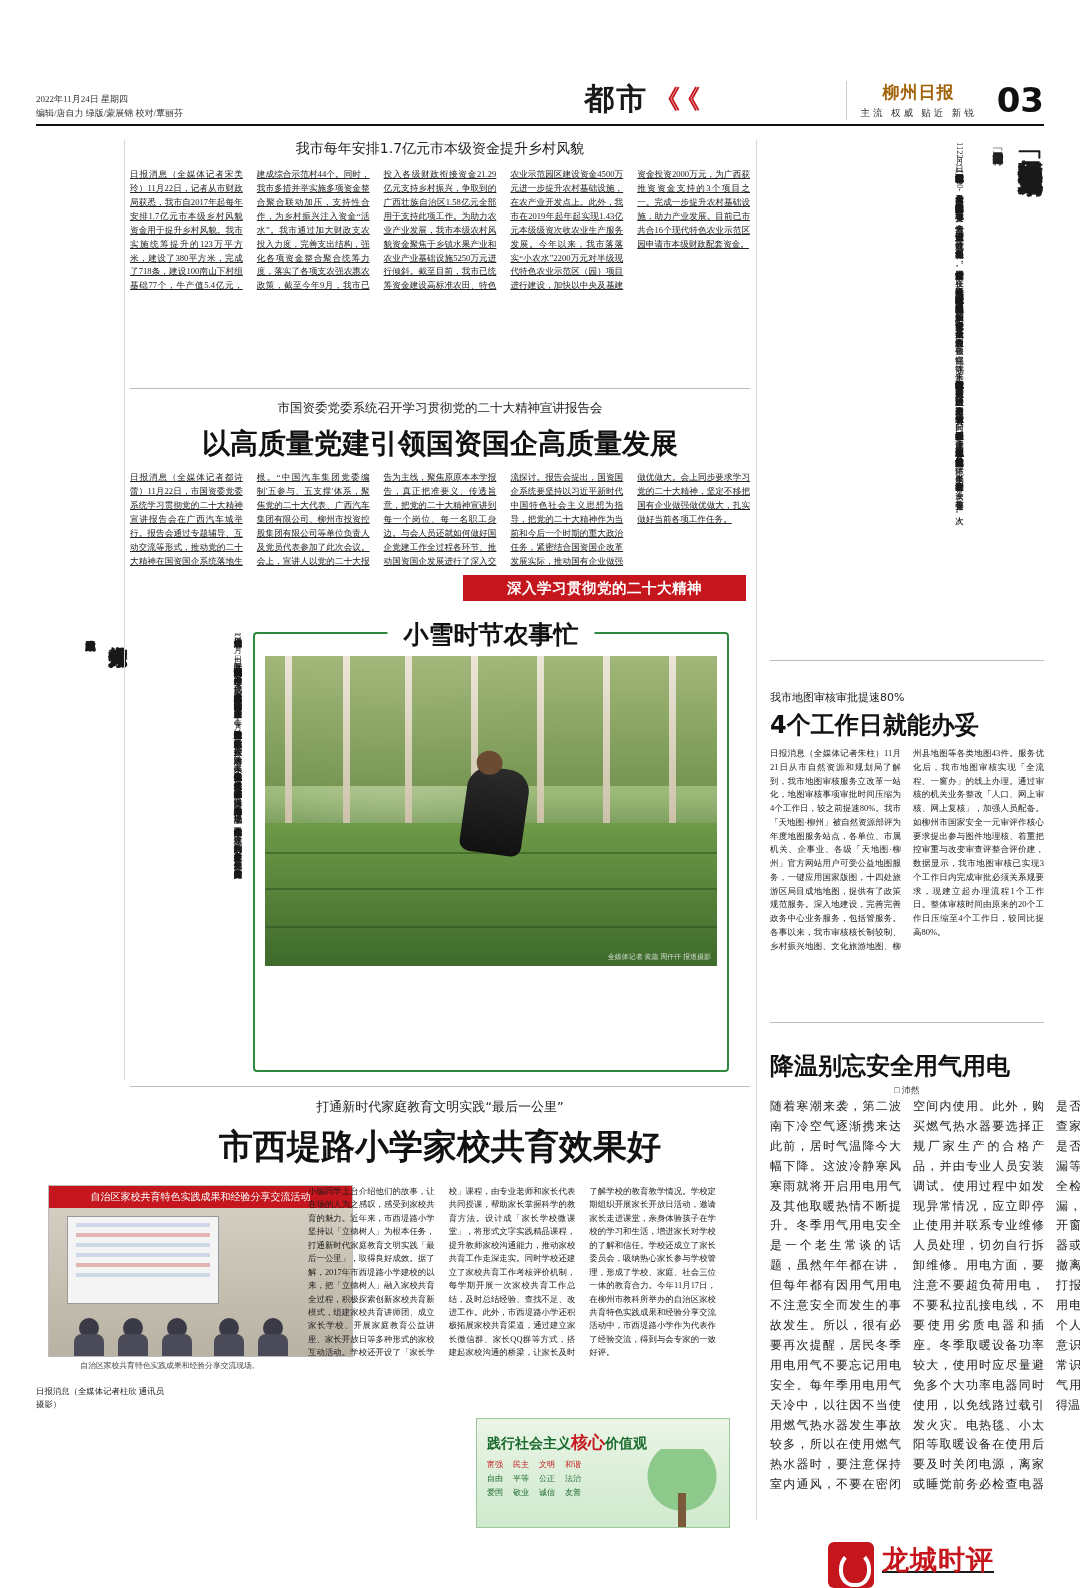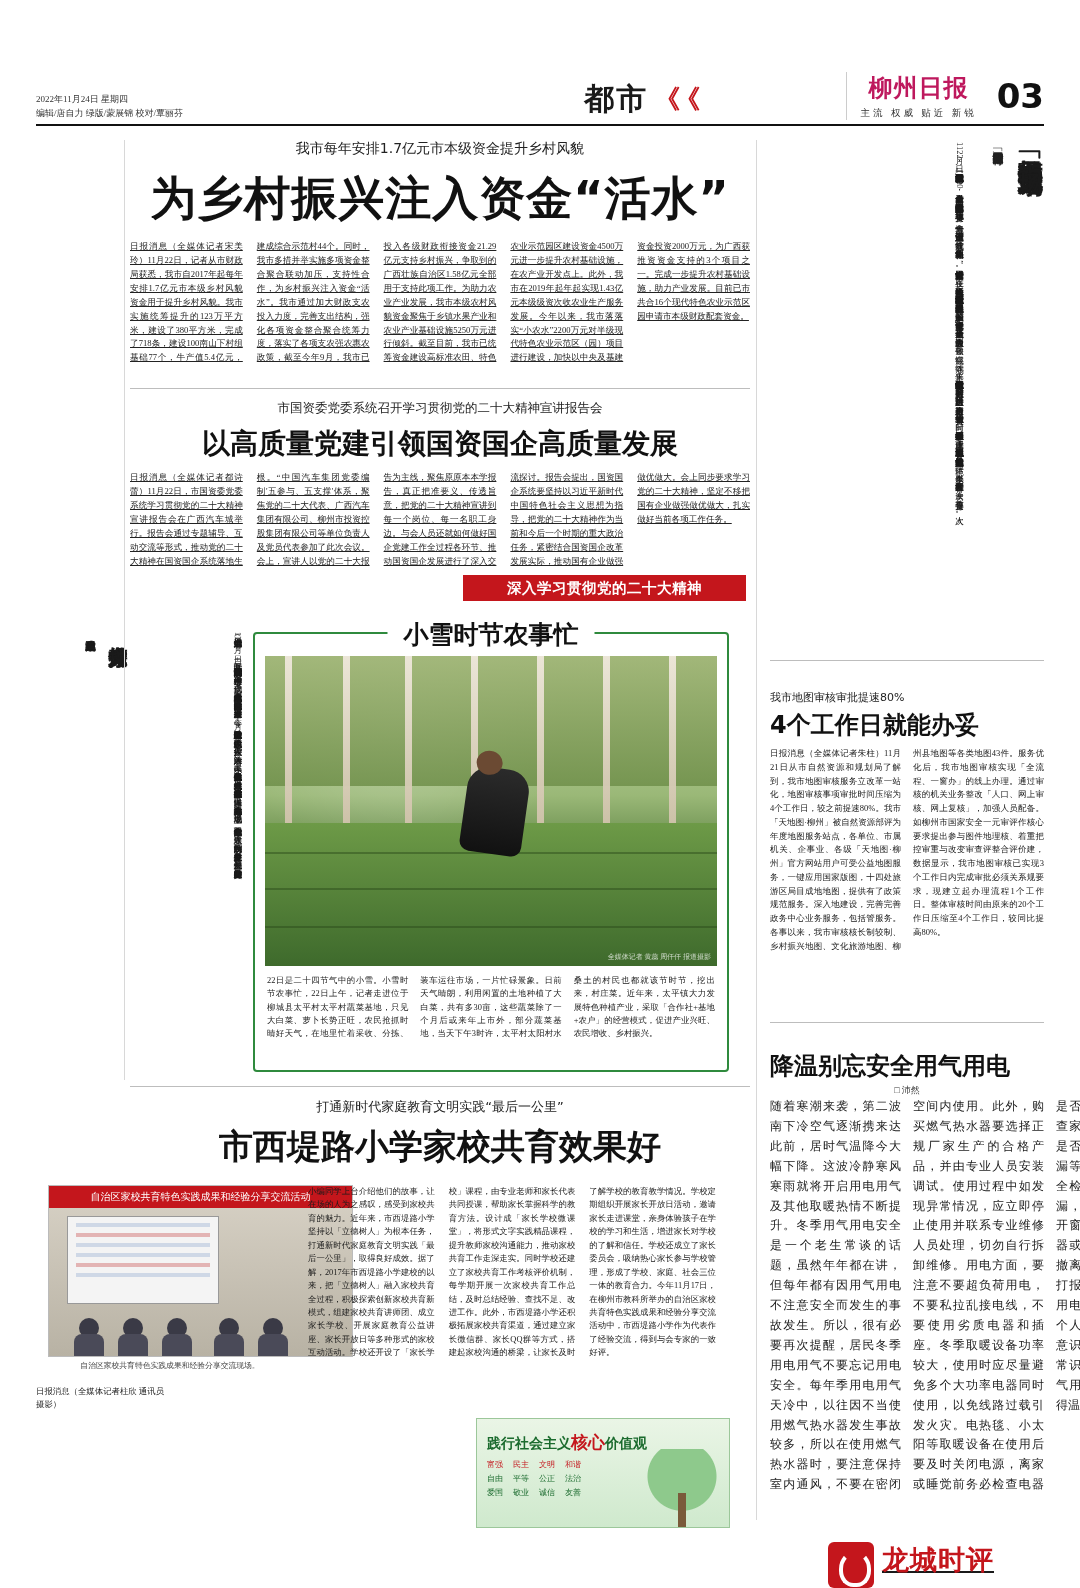--- a/index.html
+++ b/index.html
@@ -23,21 +23,21 @@
   .mh-left{font-size:9px;line-height:1.5;color:#333;}
   .mh-left div{white-space:nowrap;}
   .mh-center{display:flex;align-items:center;gap:6px;margin-left:250px;}
   .mh-section{font-size:30px;font-weight:bold;letter-spacing:2px;font-family:"DejaVu Sans",sans-serif;}
   .mh-arrows{color:#c4161c;font-size:26px;font-weight:bold;letter-spacing:-6px;}
   .mh-right{display:flex;align-items:center;gap:18px;}
   .paper-logo{
     display:flex;flex-direction:column;align-items:center;justify-content:center;
     border-left:1px solid #ccc;padding-left:14px;
   }
-  .paper-name{color:#be185d;font-size:24px;font-weight:bold;letter-spacing:1px;}
+  .paper-name{color:#a16207;font-size:17px;font-weight:bold;letter-spacing:1px;}
   .paper-slogan{font-size:9.5px;letter-spacing:3px;color:#333;margin-top:3px;}
   .page-no{font-size:34px;font-weight:bold;font-family:"DejaVu Sans",sans-serif;color:#111;margin-left:2px;}
   .rule{position:absolute;left:36px;width:1008px;height:2px;background:#111;}
   .rule.top{top:124px;}
   
   .col-text{
     font-size:8.6px;line-height:1.62;text-align:justify;color:#222;
     column-gap:14px;
     text-decoration:underline;
   }
@@ -207,21 +207,20 @@
         <div class="paper-name">柳州日报</div>
         <div class="paper-slogan">主流 权威 贴近 新锐</div>
       </div>
       <div class="page-no">03</div>
     </div>
   </div>
   <div class="rule top"></div>
 
   <div id="story1">
     <div class="kicker">我市每年安排1.7亿元市本级资金提升乡村风貌</div>
-    <div class="title hl">为乡村振兴注入资金“活水”</div>
     <div class="body col-text">日报消息（全媒体记者宋美玲）11月22日，记者从市财政局获悉，我市自2017年起每年安排1.7亿元市本级乡村风貌资金用于提升乡村风貌。我市实施统筹提升的123万平方米，建设了380平方米，完成了718条，建设100南山下村组基础77个，牛产值5.4亿元，建成综合示范村44个。同时，我市多措并举实施多项资金整合聚合联动加压，支持性合作，为乡村振兴注入资金“活水”。我市通过加大财政支农投入力度，完善支出结构，强化各项资金整合聚合统筹力度，落实了各项支农强农惠农政策，截至今年9月，我市已投入各级财政衔接资金21.29亿元支持乡村振兴，争取到的广西壮族自治区1.58亿元全部用于支持此项工作。为助力农业产业发展，我市本级农村风貌资金聚焦于乡镇水果产业和农业产业基础设施5250万元进行倾斜。截至目前，我市已统筹资金建设高标准农田、特色农业示范园区建设资金4500万元进一步提升农村基础设施，在农产业开发点上。此外，我市在2019年起年起实现1.43亿元本级级资次收农业生产服务发展。今年以来，我市落落实“小农水”2200万元对半级现代特色农业示范区（园）项目进行建设，加快以中央及基建资金投资2000万元，为广西获推资资金支持的3个项目之一。完成一步提升农村基础设施，助力产业发展。目前已市共合16个现代特色农业示范区园申请市本级财政配套资金。</div>
   </div>
 
   <div class="hr" style="left:130px;top:388px;width:620px;"></div>
 
   <div id="story2">
     <div class="kicker">市国资委党委系统召开学习贯彻党的二十大精神宣讲报告会</div>
     <div class="title hl">以高质量党建引领国资国企高质量发展</div>
     <div class="body col-text">日报消息（全媒体记者都诗蕾）11月22日，市国资委党委系统学习贯彻党的二十大精神宣讲报告会在广西汽车城举行。报告会通过专题辅导、互动交流等形式，推动党的二十大精神在国资国企系统落地生根。“中国汽车集团党委编制'五参与、五支撑'体系，聚焦党的二十大代表、广西汽车集团有限公司、柳州市投资控股集团有限公司等单位负责人及党员代表参加了此次会议。会上，宣讲人以党的二十大报告为主线，聚焦原原本本学报告，真正把准要义、传透旨意，把党的二十大精神宣讲到每一个岗位、每一名职工身边。与会人员还就如何做好国企党建工作全过程各环节、推动国资国企发展进行了深入交流探讨。报告会提出，国资国企系统要坚持以习近平新时代中国特色社会主义思想为指导，把党的二十大精神作为当前和今后一个时期的重大政治任务，紧密结合国资国企改革发展实际，推动国有企业做强做优做大。会上同步要求学习党的二十大精神，坚定不移把国有企业做强做优做大，扎实做好当前各项工作任务。</div>
   </div>
@@ -274,21 +273,20 @@
       <div class="trunk" style="left:404px"></div>
       <div class="field">
         <div class="row" style="top:20%"></div>
         <div class="row" style="top:45%"></div>
         <div class="row" style="top:72%"></div>
       </div>
       <div class="person"></div>
       <div class="credit">全媒体记者 黄蕊
 周仟仟 报道摄影</div>
     </div>
-    <div class="feat-cap">22日是二十四节气中的小雪。小雪时节农事忙，22日上午，记者走进位于柳城县太平村太平村蔬菜基地，只见大白菜、萝卜长势正旺，农民抢抓时晴好天气，在地里忙着采收、分拣、装车运往市场，一片忙碌景象。日前天气晴朗，利用闲置的土地种植了大白菜，共有多30亩，这些蔬菜除了一个月后或来年上市外，部分蔬菜基地，当天下午3时许，太平村太阳村水桑土的村民也都就该节时节，挖出来，村庄菜。近年来，太平镇大力发展特色种植产业，采取「合作社+基地+农户」的经营模式，促进产业兴旺、农民增收、乡村振兴。</div>
   </div>
 
   <div class="hr" style="left:130px;top:1086px;width:620px;"></div>
 
   <div id="story3">
     <div class="kicker">打通新时代家庭教育文明实践“最后一公里”</div>
     <div class="title hl">市西堤路小学家校共育效果好</div>
   </div>
 
   <div class="sc-photo">

